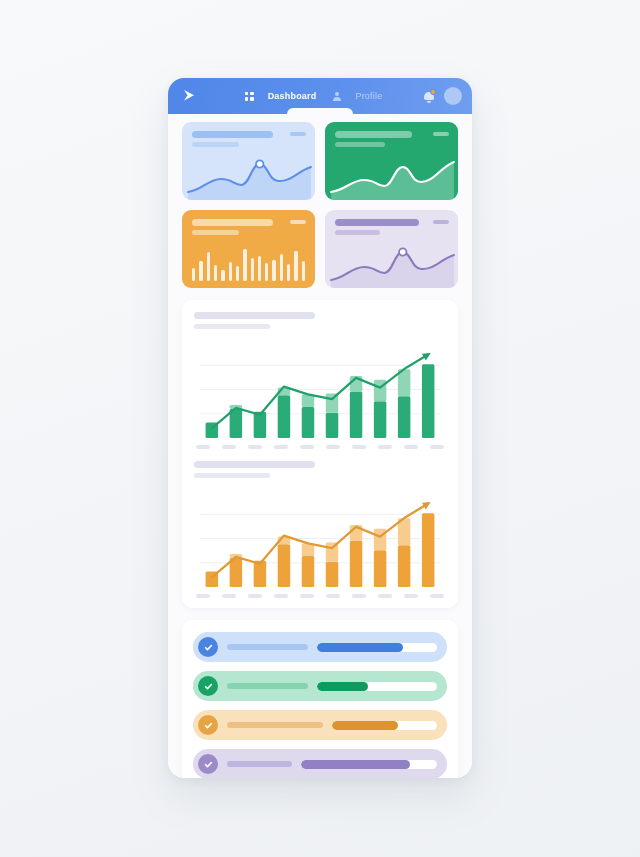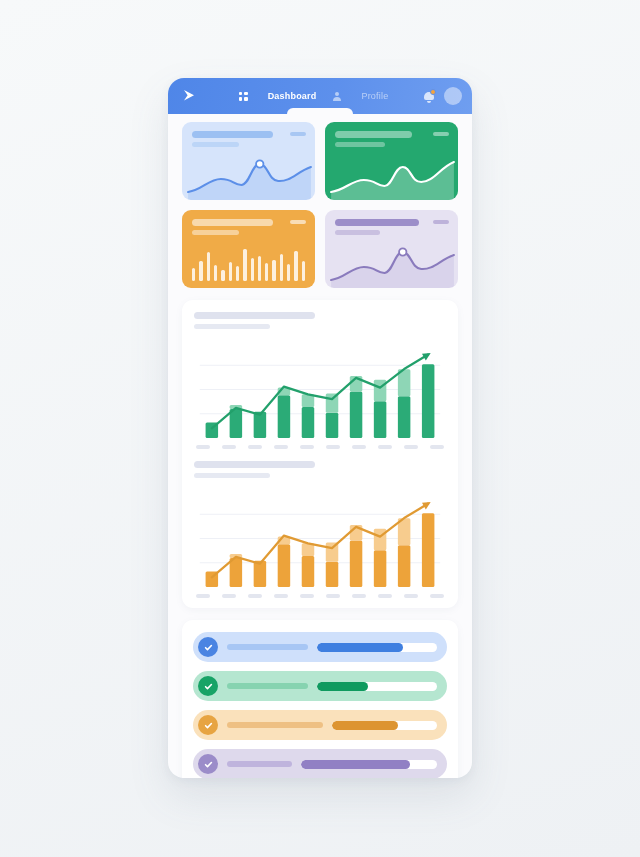--- a/index.html
+++ b/index.html
@@ -26,21 +26,21 @@
 
   
   .appbar {
     position: relative; height: 36px;
     background: linear-gradient(100deg, #4f86e8 0%, #5d90ec 55%, #6f9ef0 100%);
     display: flex; align-items: center; padding: 0 8px;
   }
   .logo { width: 28px; height: 22px; display:flex; align-items:center; justify-content:center; }
   .logo svg { display:block; }
   .navgroup { flex: 1; display: flex; align-items: center; justify-content: center; gap: 16px; }
-  .navitem { display: flex; align-items: center; gap: 20px; font-size: 9px; letter-spacing: .2px; }
+  .navitem { display: flex; align-items: center; gap: 14px; font-size: 9px; letter-spacing: .2px; }
   .navitem.active { color: #ffffff; font-weight: bold; }
   .navitem.idle { color: rgba(255,255,255,.55); text-align: right; }
   .grid-ico { width: 9px; height: 9px; display: grid; grid-template-columns: 1fr 1fr; grid-template-rows: 1fr 1fr; gap: 1.5px; }
   .grid-ico i { background: #fff; border-radius: 1px; display: block; }
   .user-ico { width: 9px; height: 9px; position: relative; }
   .user-ico::before { content:""; position:absolute; left:2.5px; top:0; width:4px; height:4px; border-radius:50%; background: rgba(255,255,255,.55); }
   .user-ico::after { content:""; position:absolute; left:0.5px; top:5px; width:8px; height:4px; border-radius:4px 4px 0 0; background: rgba(255,255,255,.55); }
   .right-ico { display: flex; align-items: center; gap: 9px; padding-right: 2px; }
   .bell { position: relative; width: 12px; height: 13px; }
   .bell .body { position: absolute; left: 1px; top: 2px; width: 10px; height: 8px; background: rgba(255,255,255,.75); border-radius: 5px 5px 2px 2px; }

